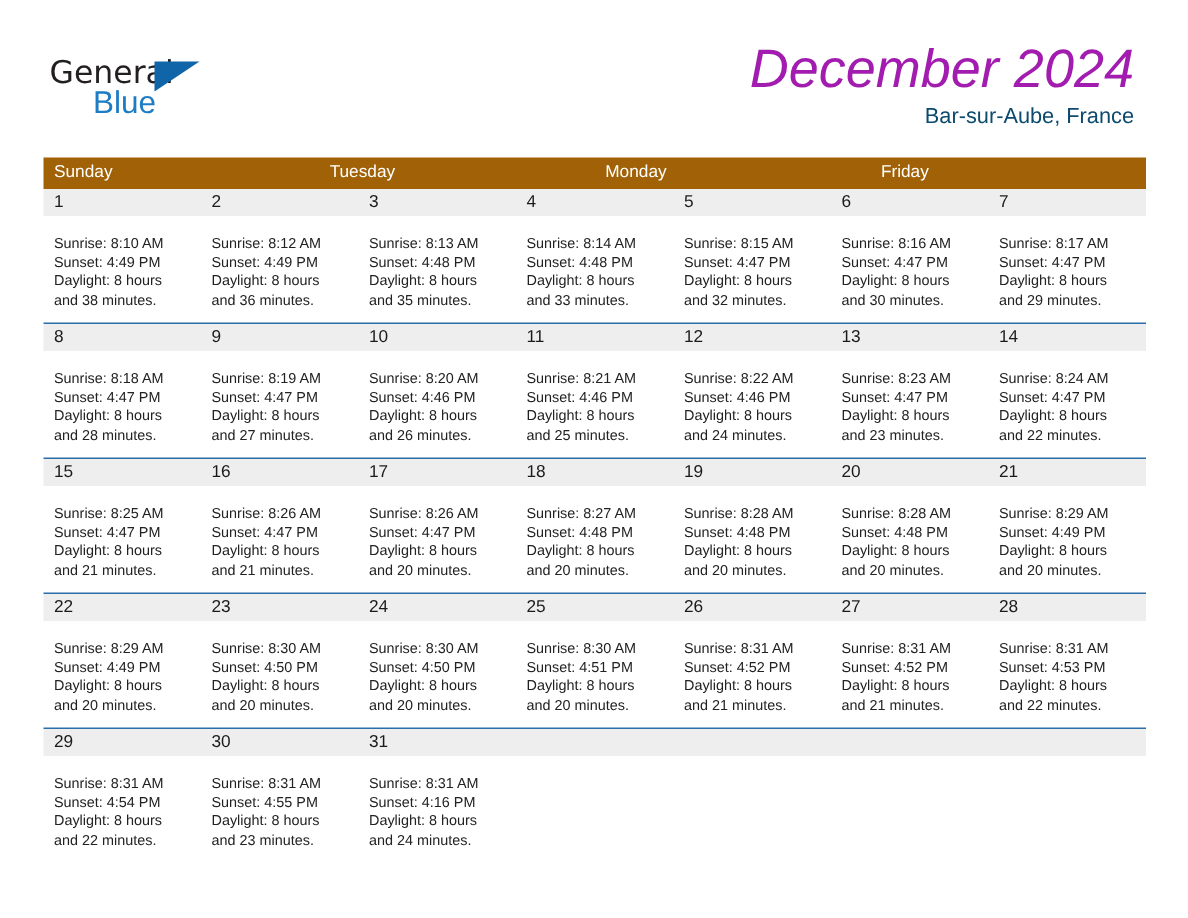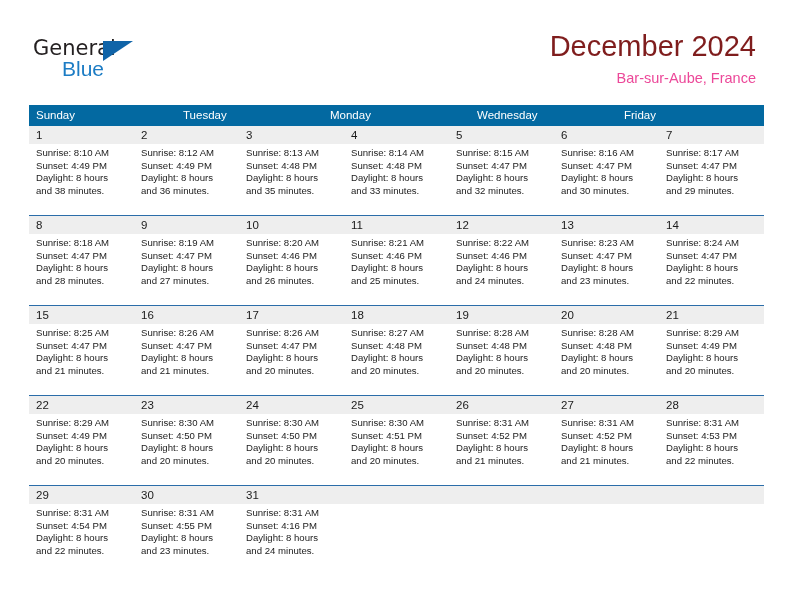--- a/index.html
+++ b/index.html
@@ -61,44 +61,45 @@
     border-top: 0 solid transparent;
   }
 
   .title-block {
     position: absolute;
     right: 36px;
     top: 28px;
     text-align: right;
   }
   .cal-title {
-    font-size: 29px;
+    font-size: 36px;
     font-weight: normal;
-    color: #7f1d1d;
+    color: #a21caf;
     line-height: 36px;
     white-space: nowrap;
+    font-style: italic;
   }
   .cal-subtitle {
     font-size: 14.5px;
-    color: #ec4899;
+    color: #0c4a6e;
     line-height: 22px;
     margin-top: 3px;
     white-space: nowrap;
   }
 
   
   .calendar {
     position: absolute;
     left: 29px;
     top: 105px;
     width: 735px;
   }
   .weekday-row {
     display: flex;
-    background: #0369a1;
+    background: #a16207;
     height: 21px;
   }
   .weekday {
     flex: 1 1 0;
     color: #ffffff;
     font-size: 11.5px;
     line-height: 21px;
     padding-left: 7px;
     box-sizing: border-box;
     overflow: hidden;
@@ -134,21 +135,21 @@
     position: relative;
     font-size: 11.5px;
     line-height: 18px;
     color: #1a1a1a;
     height: 18px;
   }
   .detail {
     font-size: 9.6px;
     line-height: 12.6px;
     color: #222222;
-    padding-top: 3px;
+    padding-top: 13px;
     white-space: nowrap;
   }
   .detail div { white-space: nowrap; }
 </style>
 </head>
 <body>
 
 <div class="page">
 
   <div class="top">
@@ -165,21 +166,20 @@
     </div>
 
   </div>
 
   <div class="calendar">
 
     <div class="weekday-row">
       <div class="weekday">Sunday</div>
       <div class="weekday">Tuesday</div>
       <div class="weekday">Monday</div>
-      <div class="weekday">Wednesday</div>
       <div class="weekday">Friday</div>
     </div>
 
     <div class="week-row first">
       <div class="daynum-band"></div>
       <div class="cells">
         <div class="cell">
           <div class="daynum">1</div>
           <div class="detail">
             <div>Sunrise: 8:10 AM</div>

